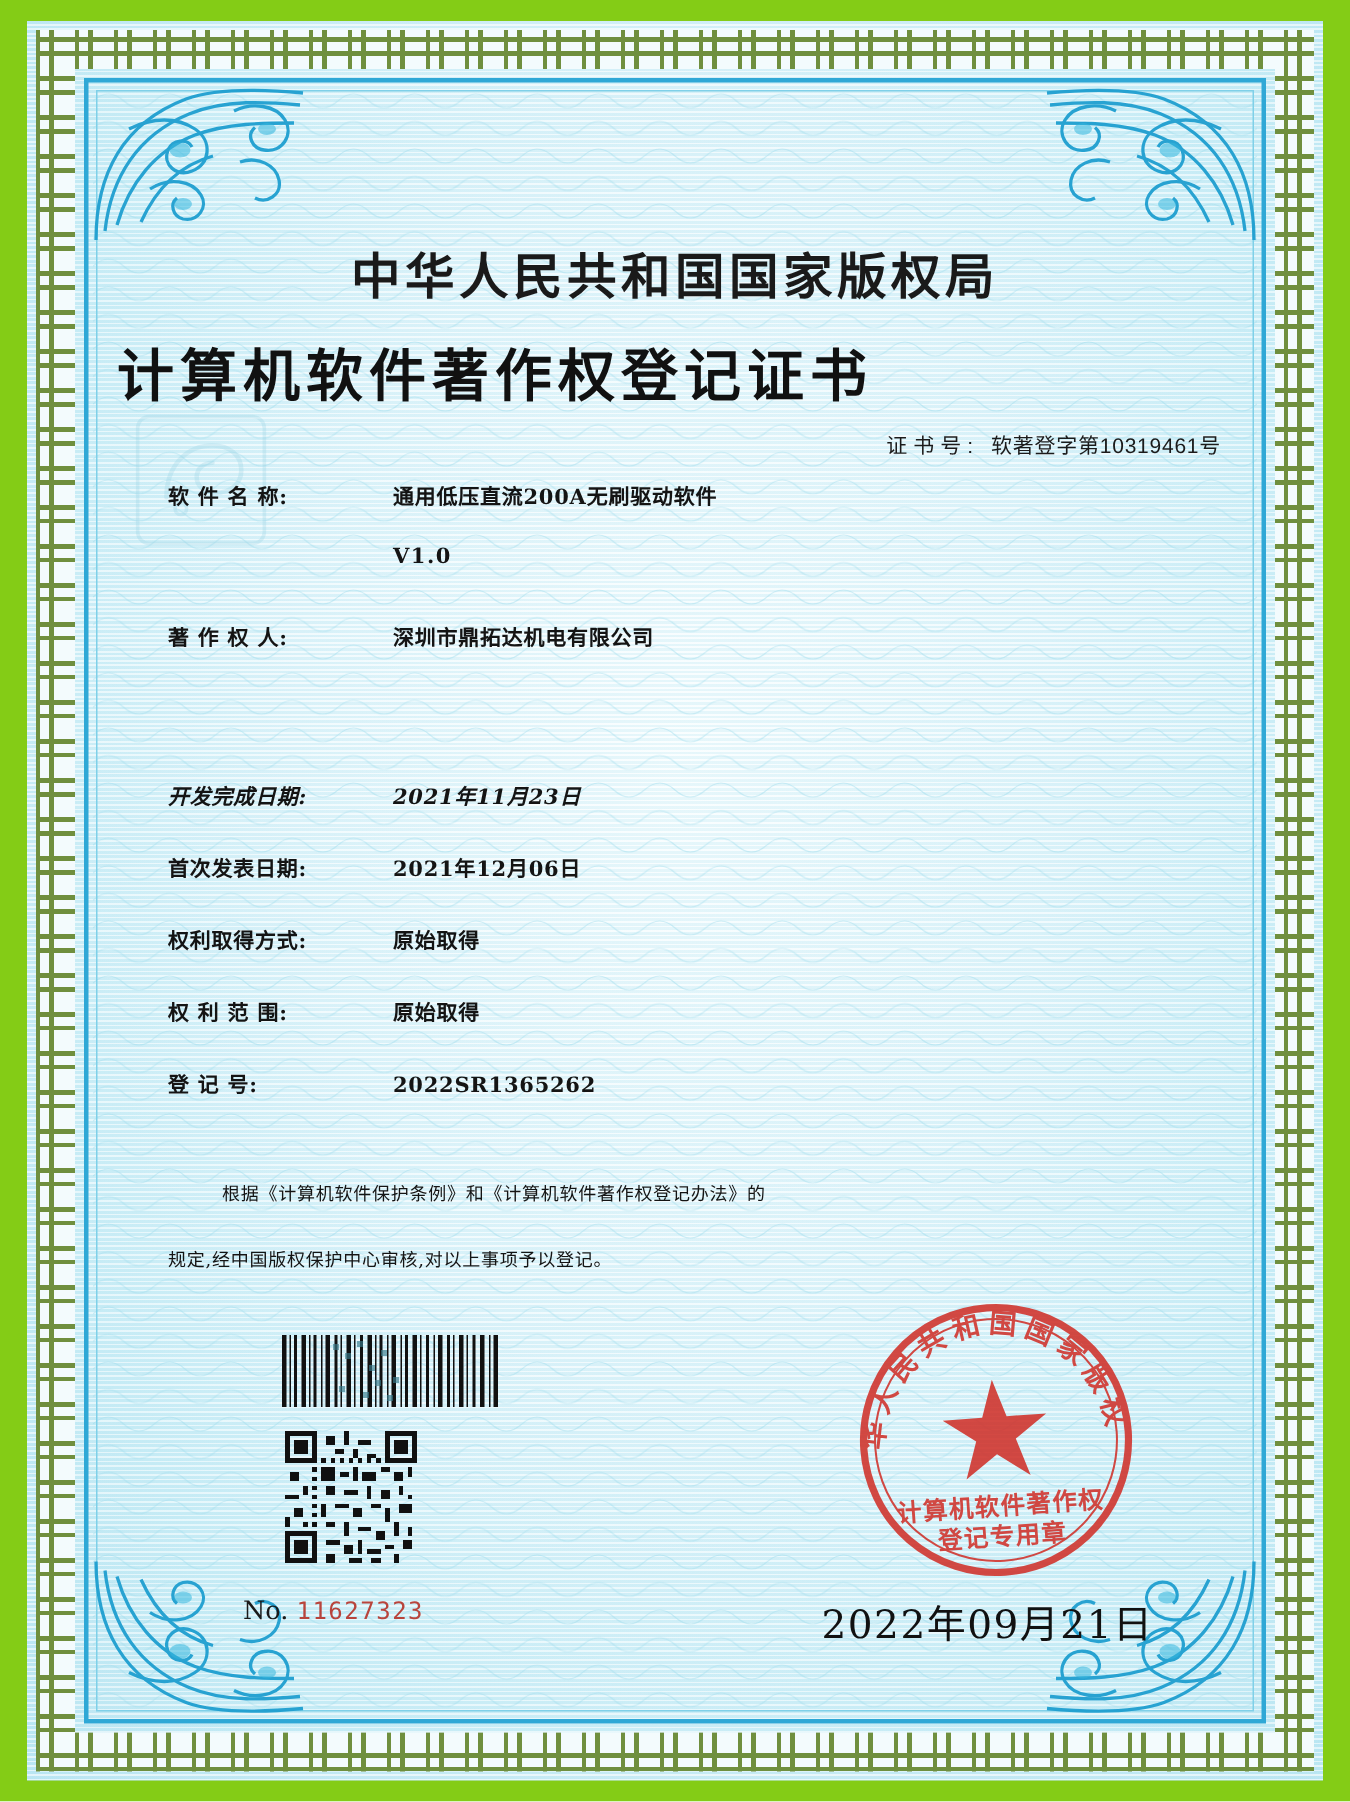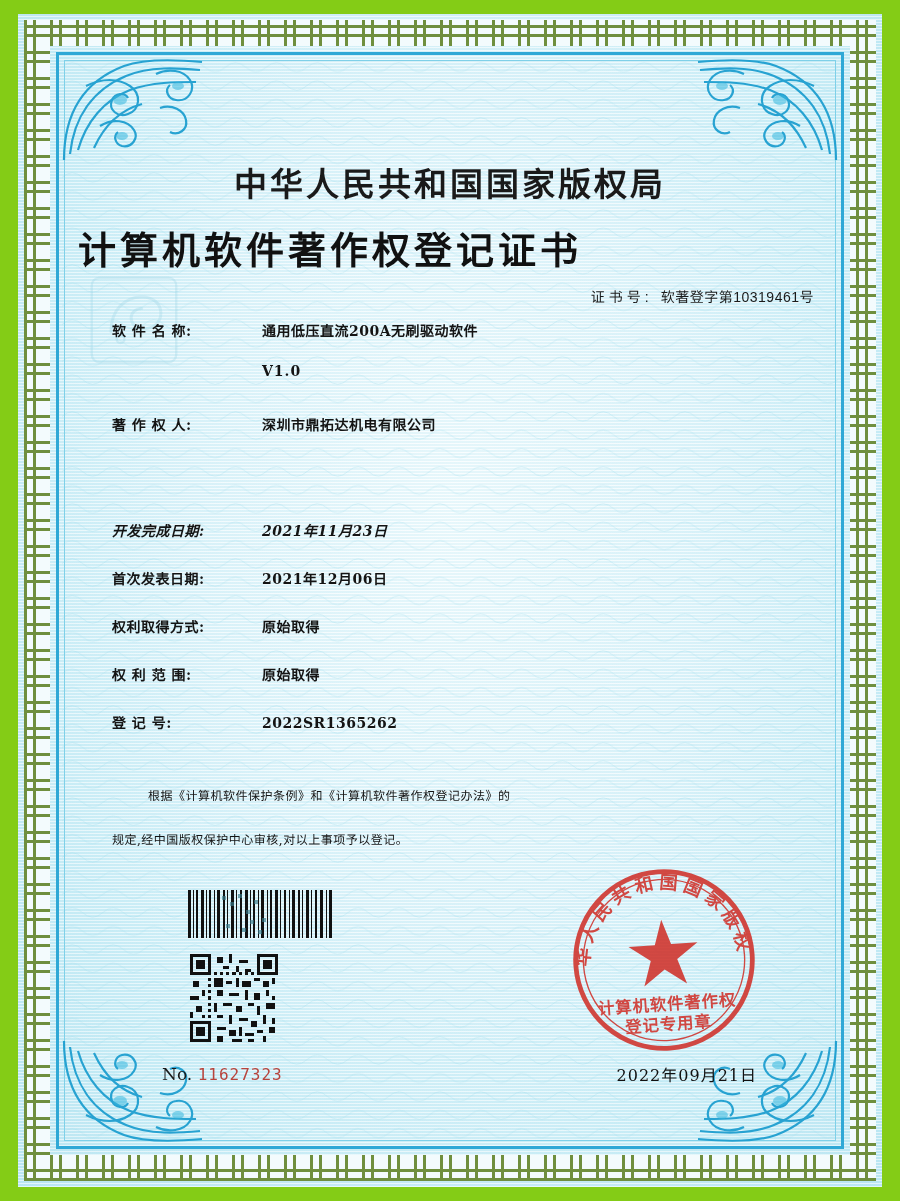--- a/index.html
+++ b/index.html
@@ -234,24 +234,24 @@
   }
   .doc-no .num {
     color: #b8443c;
     letter-spacing: 1px;
     font-family: "DejaVu Sans Mono", "Liberation Mono", monospace;
     font-size: 16px;
   }
 
   .issue-date {
     position: absolute;
-    right: 65px;
+    right: 53px;
     top: 988px;
     font-family: "DejaVu Serif", "Liberation Serif", serif;
-    font-size: 16px;
+    font-size: 26px;
     color: #111111;
     letter-spacing: 1px;
   }
 
   
   .seal {
     position: absolute;
     right: 62px;
     top: 790px;
     width: 192px;

